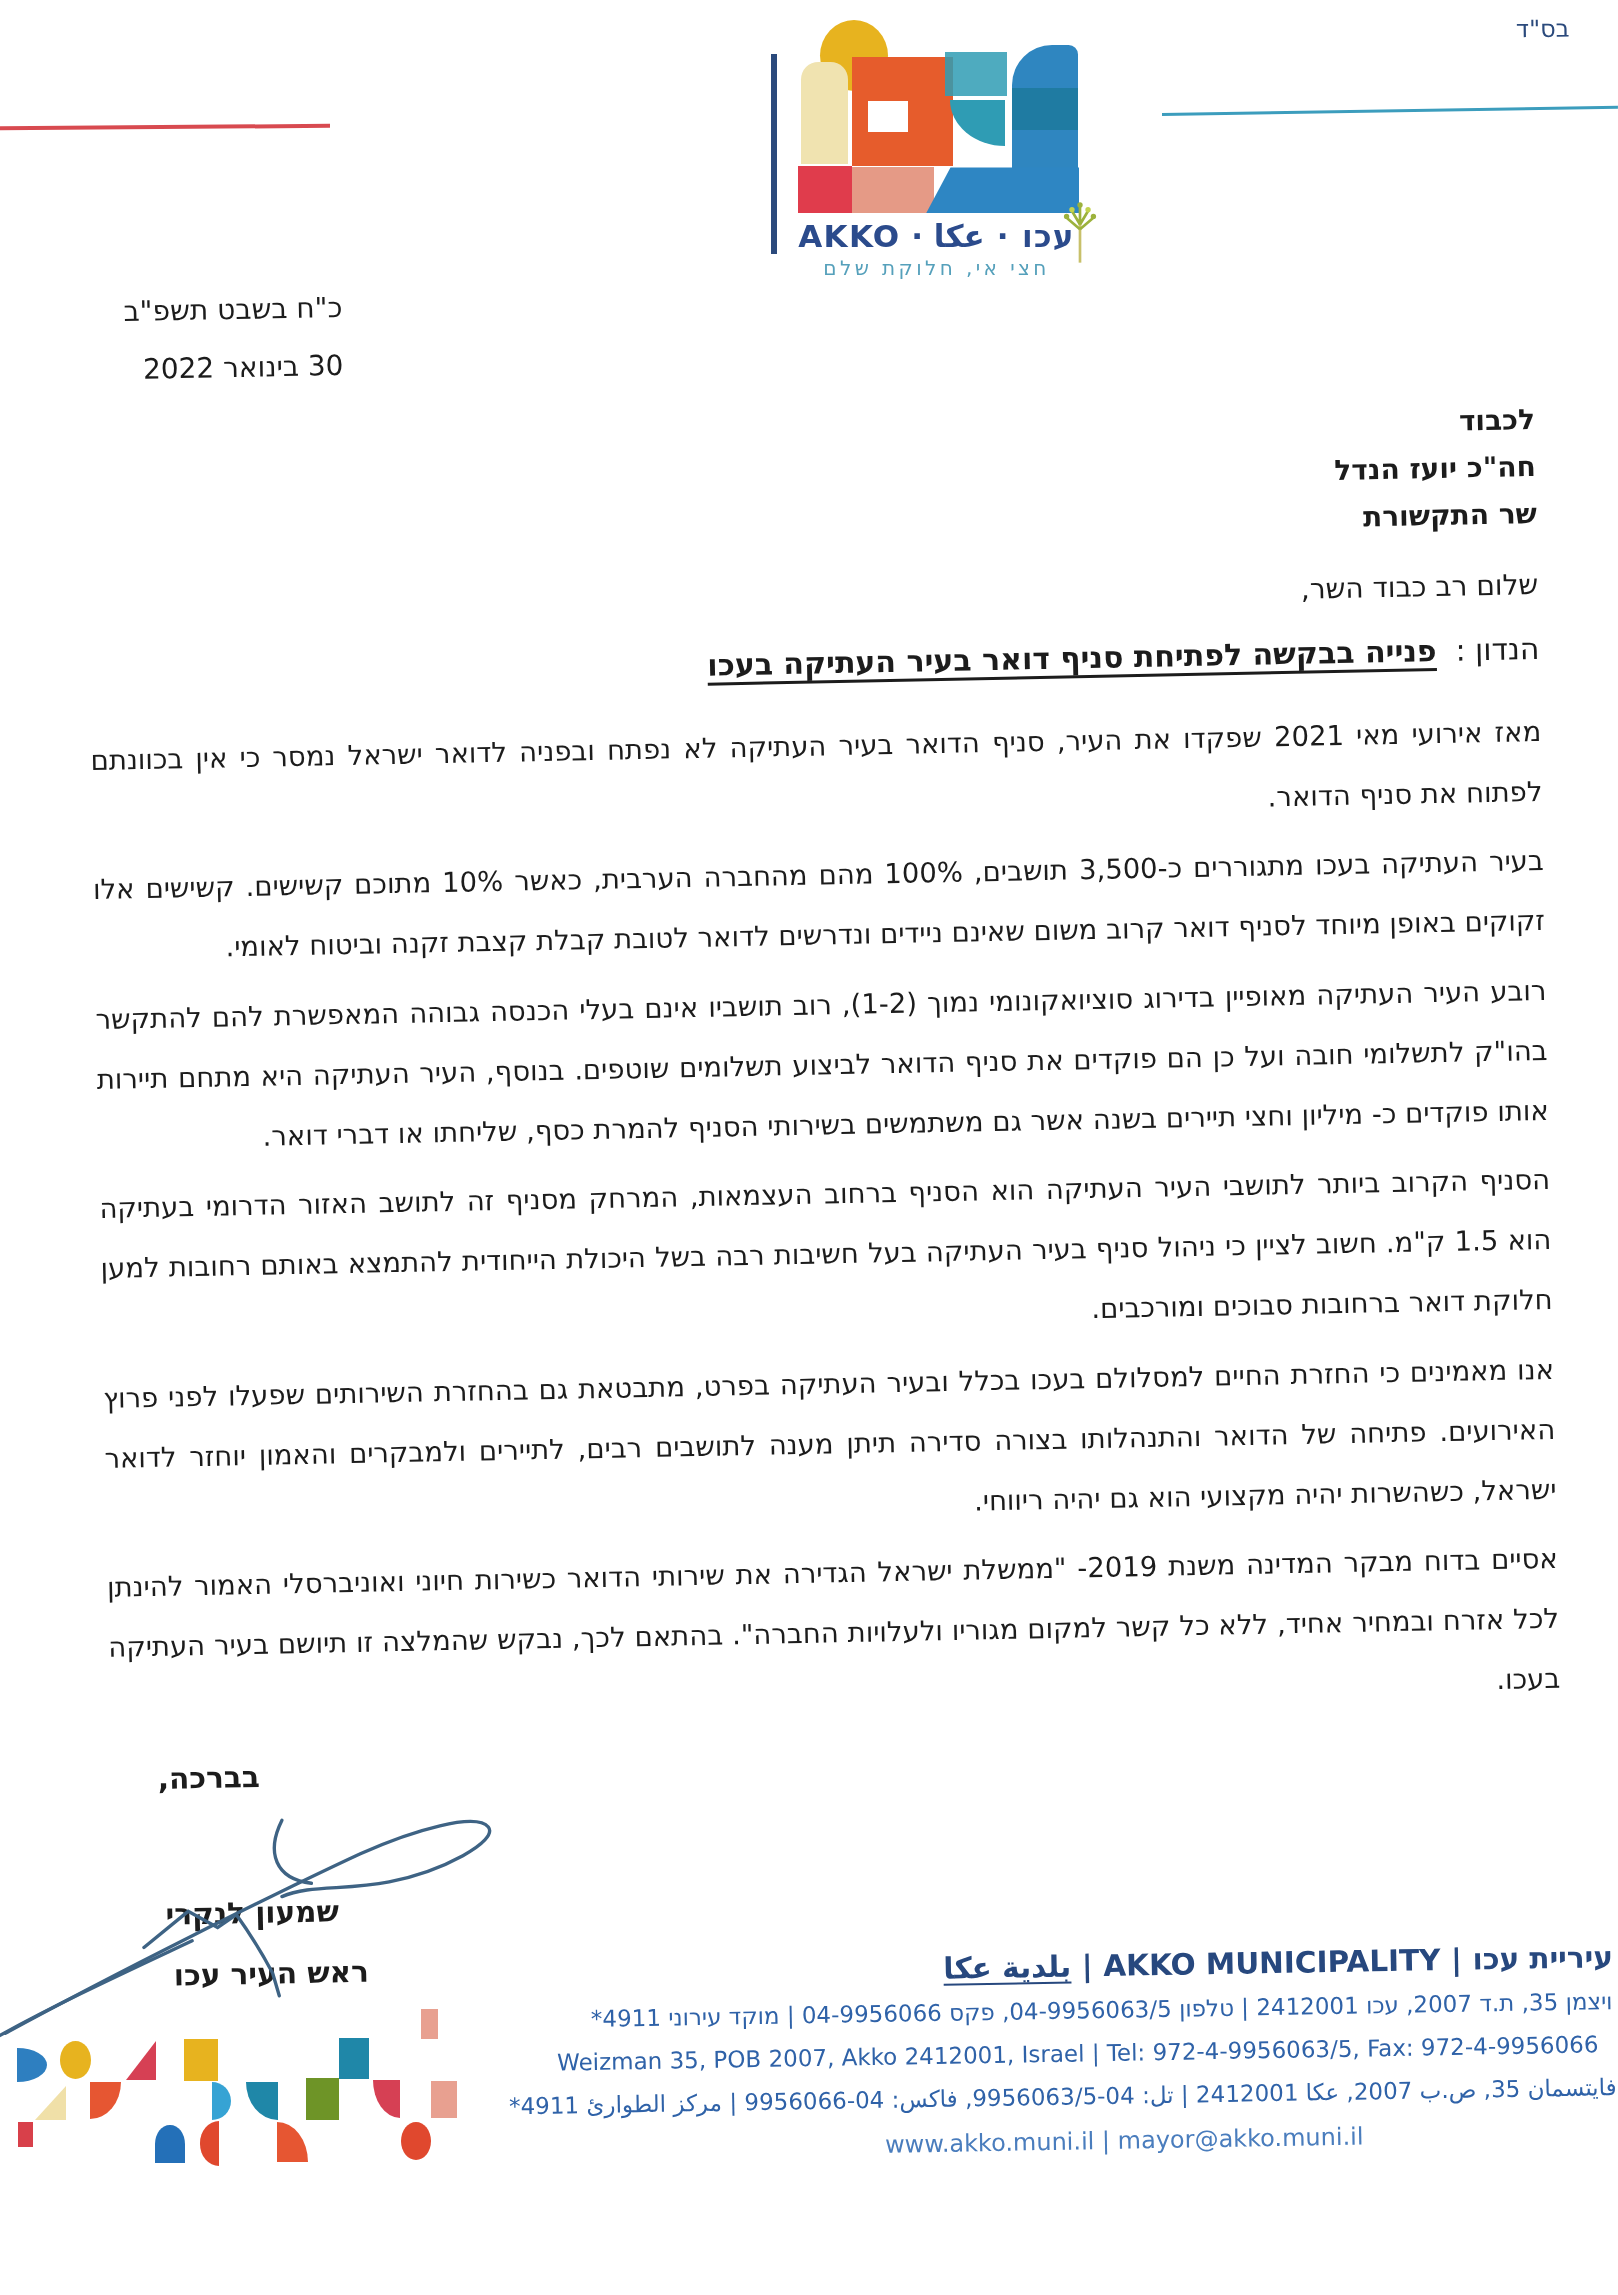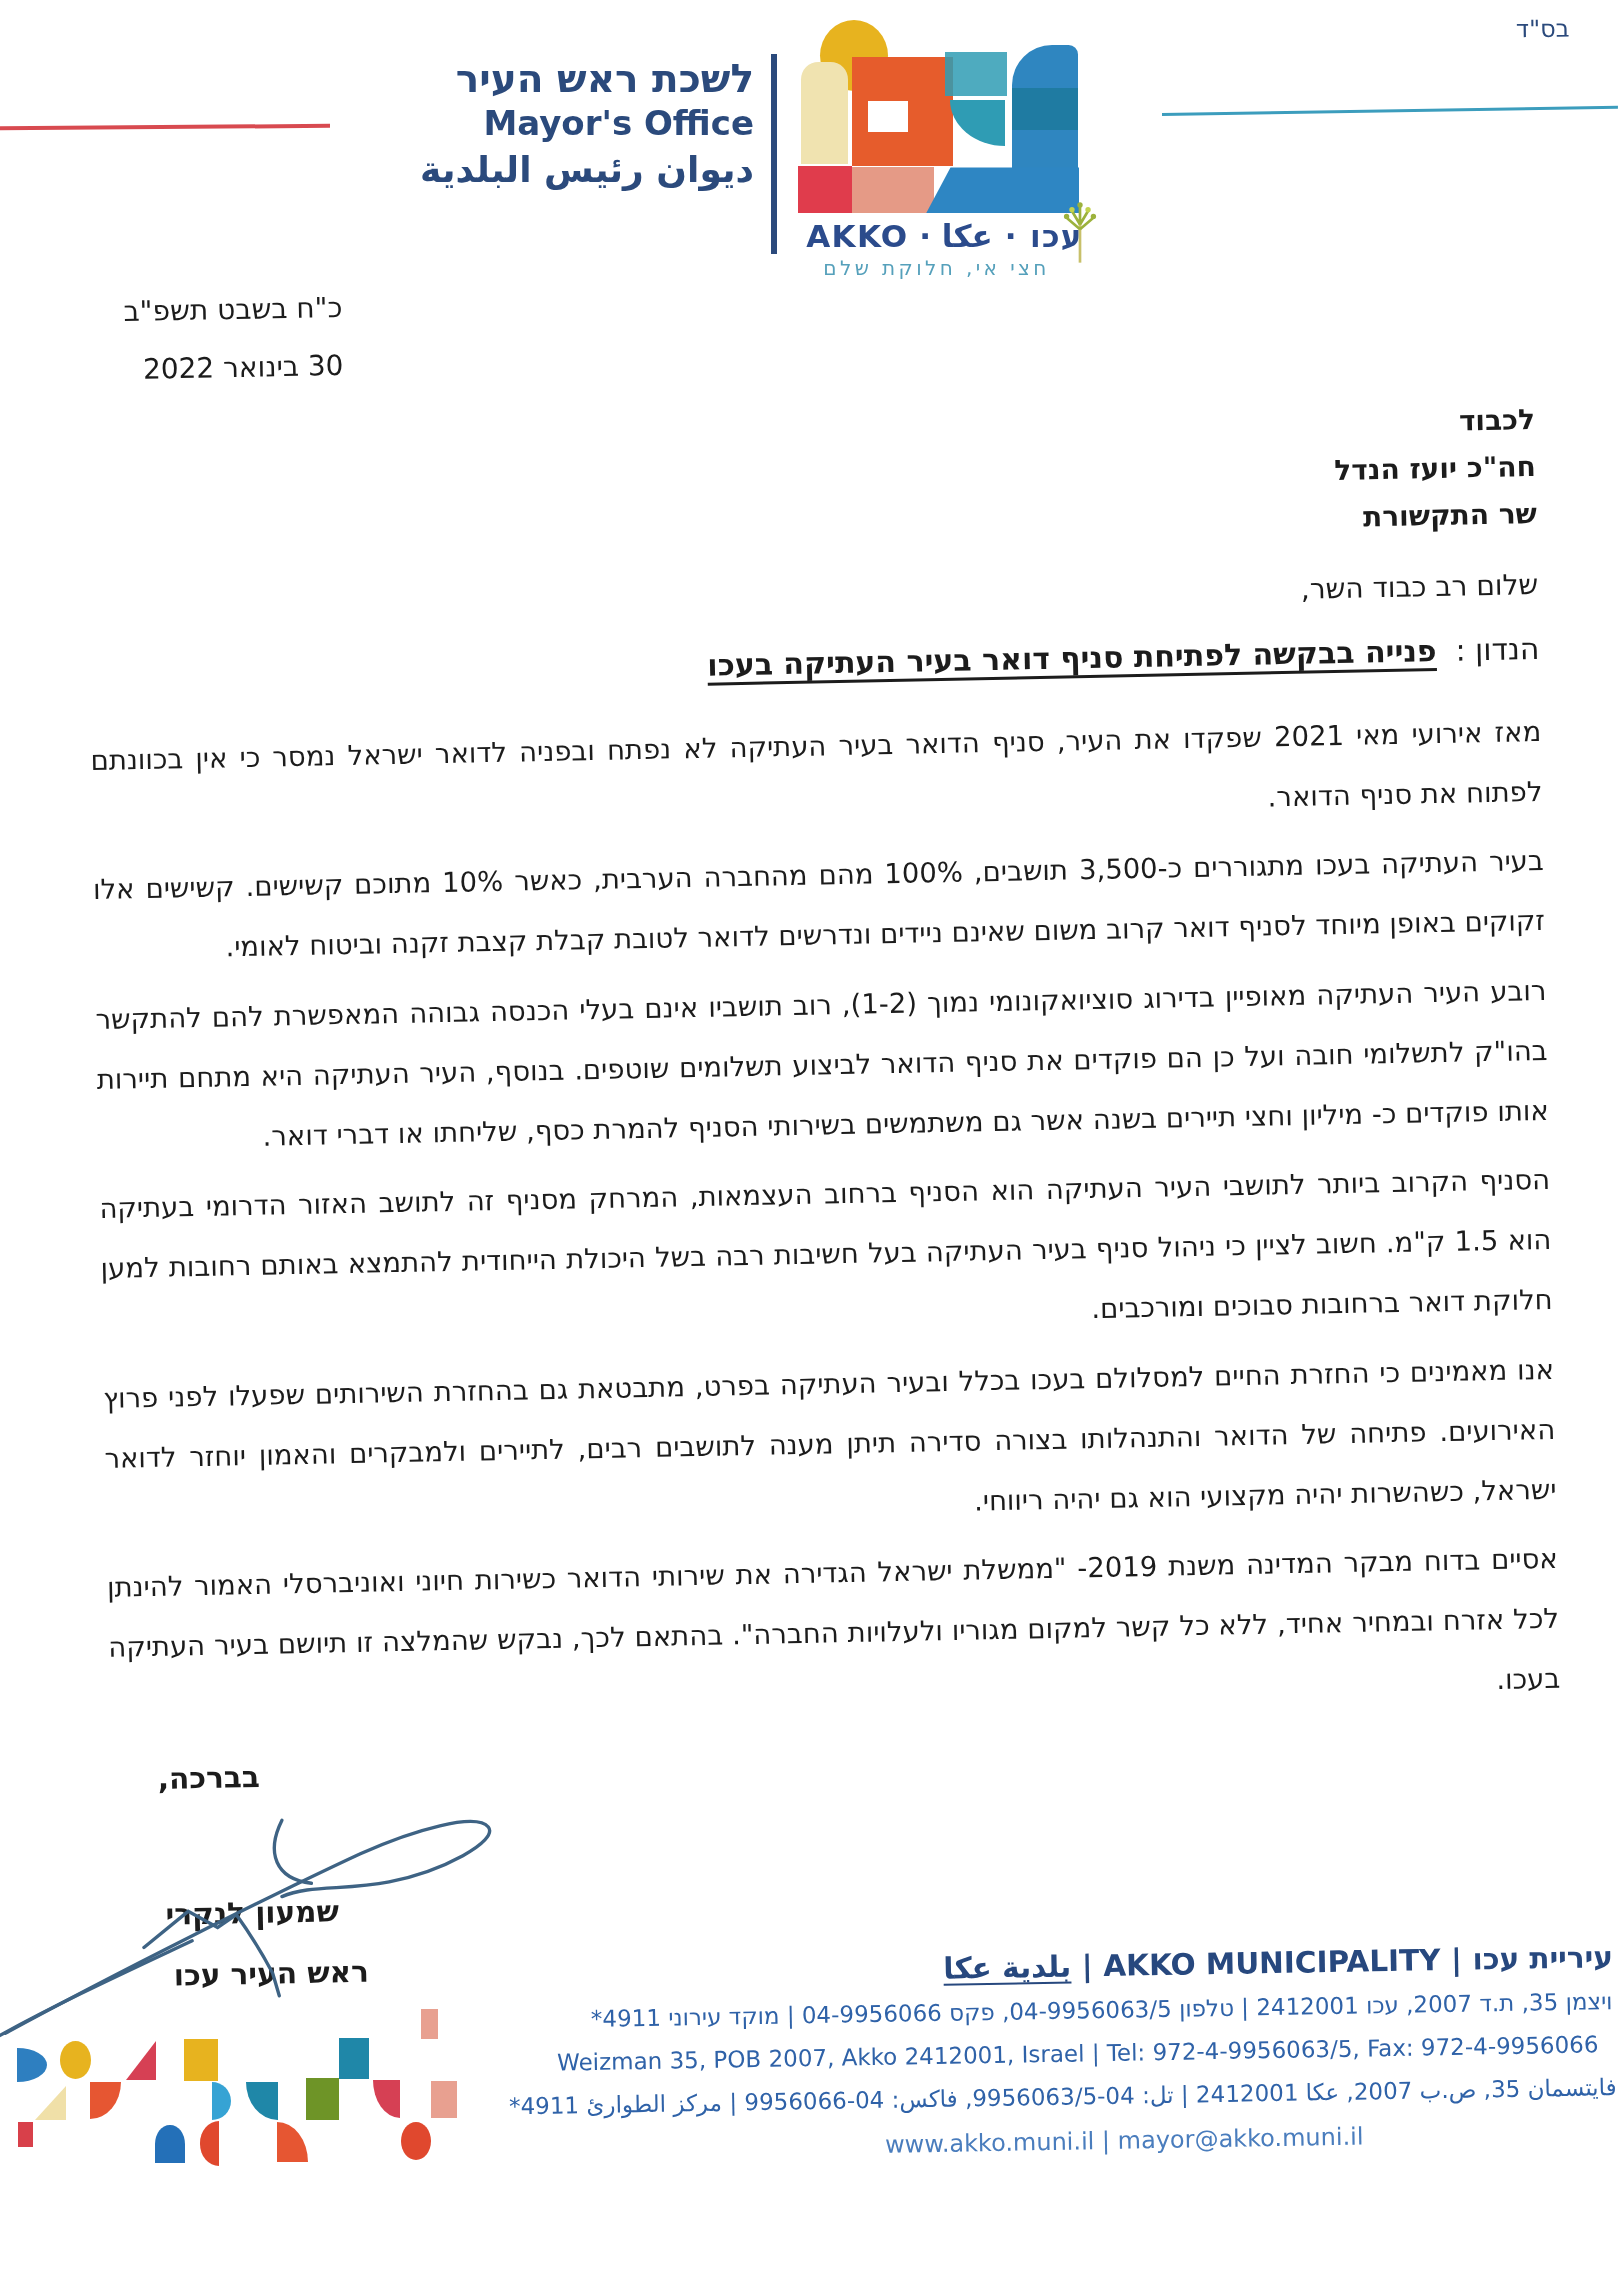--- a/index.html
+++ b/index.html
@@ -27,21 +27,21 @@
   .lg-red{left:4px; top:153px; width:54px; height:47px; background:#e03c4c;}
   .lg-orange{left:58px; top:44px; width:101px; height:109px; background:#e65c2c;}
   .lg-notch{left:74px; top:88px; width:40px; height:31px; background:#ffffff;}
   .lg-salmon{left:58px; top:154px; width:82px; height:46px; background:#e59a86;}
   .lg-tealsq{left:151px; top:39px; width:62px; height:44px; background:#2f9cb4; opacity:.85;}
   .lg-tealq{left:156px; top:87px; width:55px; height:46px; background:#2f9cb4; border-radius:0 0 0 100%;}
   .lg-bluecol{left:218px; top:32px; width:66px; height:125px; background:#2f86c0; border-radius:40px 9.4px 0 0;}
   .lg-blueband{left:218px; top:75px; width:66px; height:42px; background:#1f7ba2;}
   .lg-bluebar{left:132px; top:154px; width:153px; height:46px; background:#2e86c3; clip-path:polygon(16% 0,100% 0,100% 100%,0 100%);}
   .logo-wordmark{position:absolute; left:0; top:205px; width:285px; text-align:center; direction:rtl;
-    font-size:31px; font-weight:bold; color:#2b4b8c; letter-spacing:1.3px;margin-left:8px;}
+    font-size:31px; font-weight:bold; color:#2b4b8c; letter-spacing:1.3px;}
   .logo-tagline{position:absolute; left:0; top:243px; width:285px; text-align:center; direction:rtl;
     font-size:20px; color:#55a0bb; letter-spacing:3.4px;}
   .tree-icon{position:absolute; left:267px; top:186px;}
   
   .date-block{position:absolute; left:124px; top:281px; font-size:28px; line-height:58px; transform:rotate(-1.1deg); white-space:nowrap; direction:rtl;}
   
   .letter-content{position:absolute; top:375px; right:84px; width:1451px; height:1675px;
     transform:rotate(-1.15deg); transform-origin:100% 0;}
   .recipient{position:absolute; top:21.4px; right:0; text-align:right; direction:rtl;
     font-size:28px; font-weight:bold; line-height:47px;}
@@ -89,25 +89,20 @@
 </head>
 <body>
 
 <div class="page">
 
   <div class="bsd">בס"ד</div>
 
   <div class="red-line"></div>
   <div class="teal-line"></div>
 
-  <div class="header-titles">
-    <div class="ht-he">לשכת ראש העיר</div>
-    <div class="ht-en">Mayor's Office</div>
-    <div class="ht-ar">ديوان رئيس البلدية</div>
-  </div>
 
   <div class="hdr-divider"></div>
 
   <div class="logo">
     <div class="shape lg-sun"></div>
     <div class="shape lg-cream"></div>
     <div class="shape lg-red"></div>
     <div class="shape lg-orange"></div>
     <div class="shape lg-notch"></div>
     <div class="shape lg-salmon"></div>

